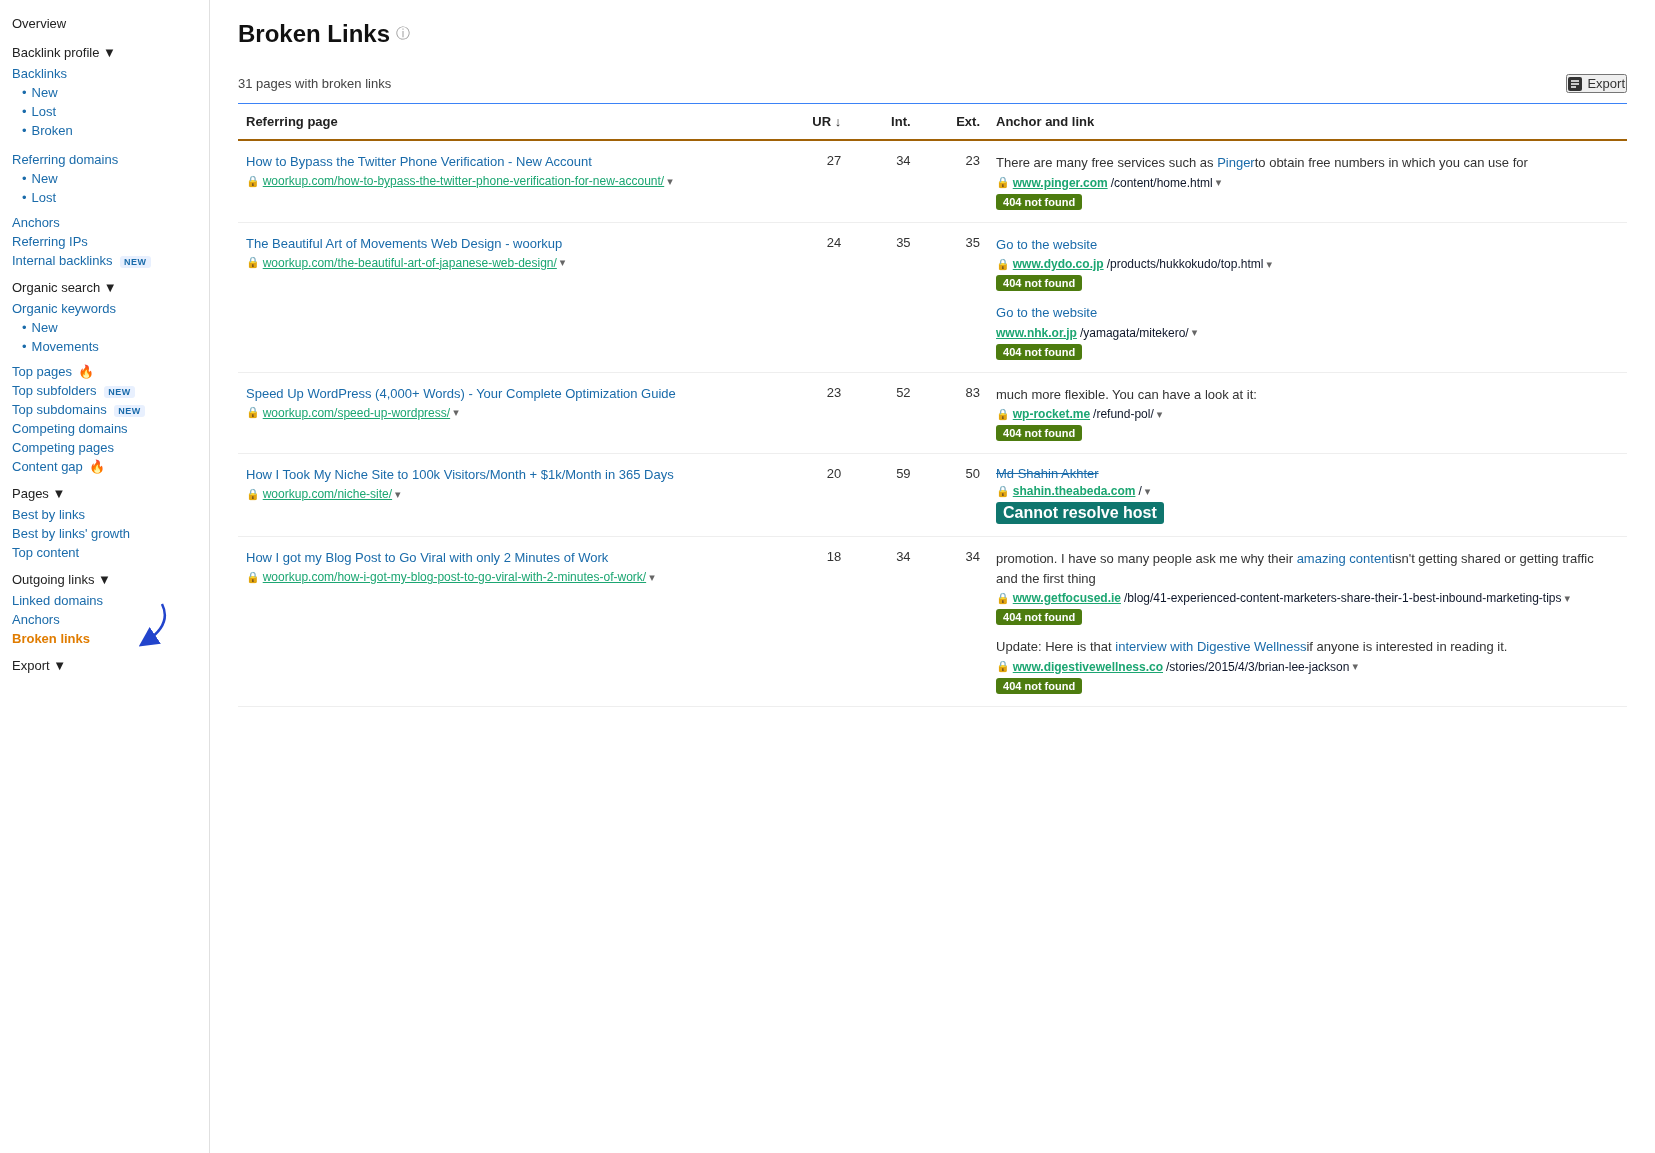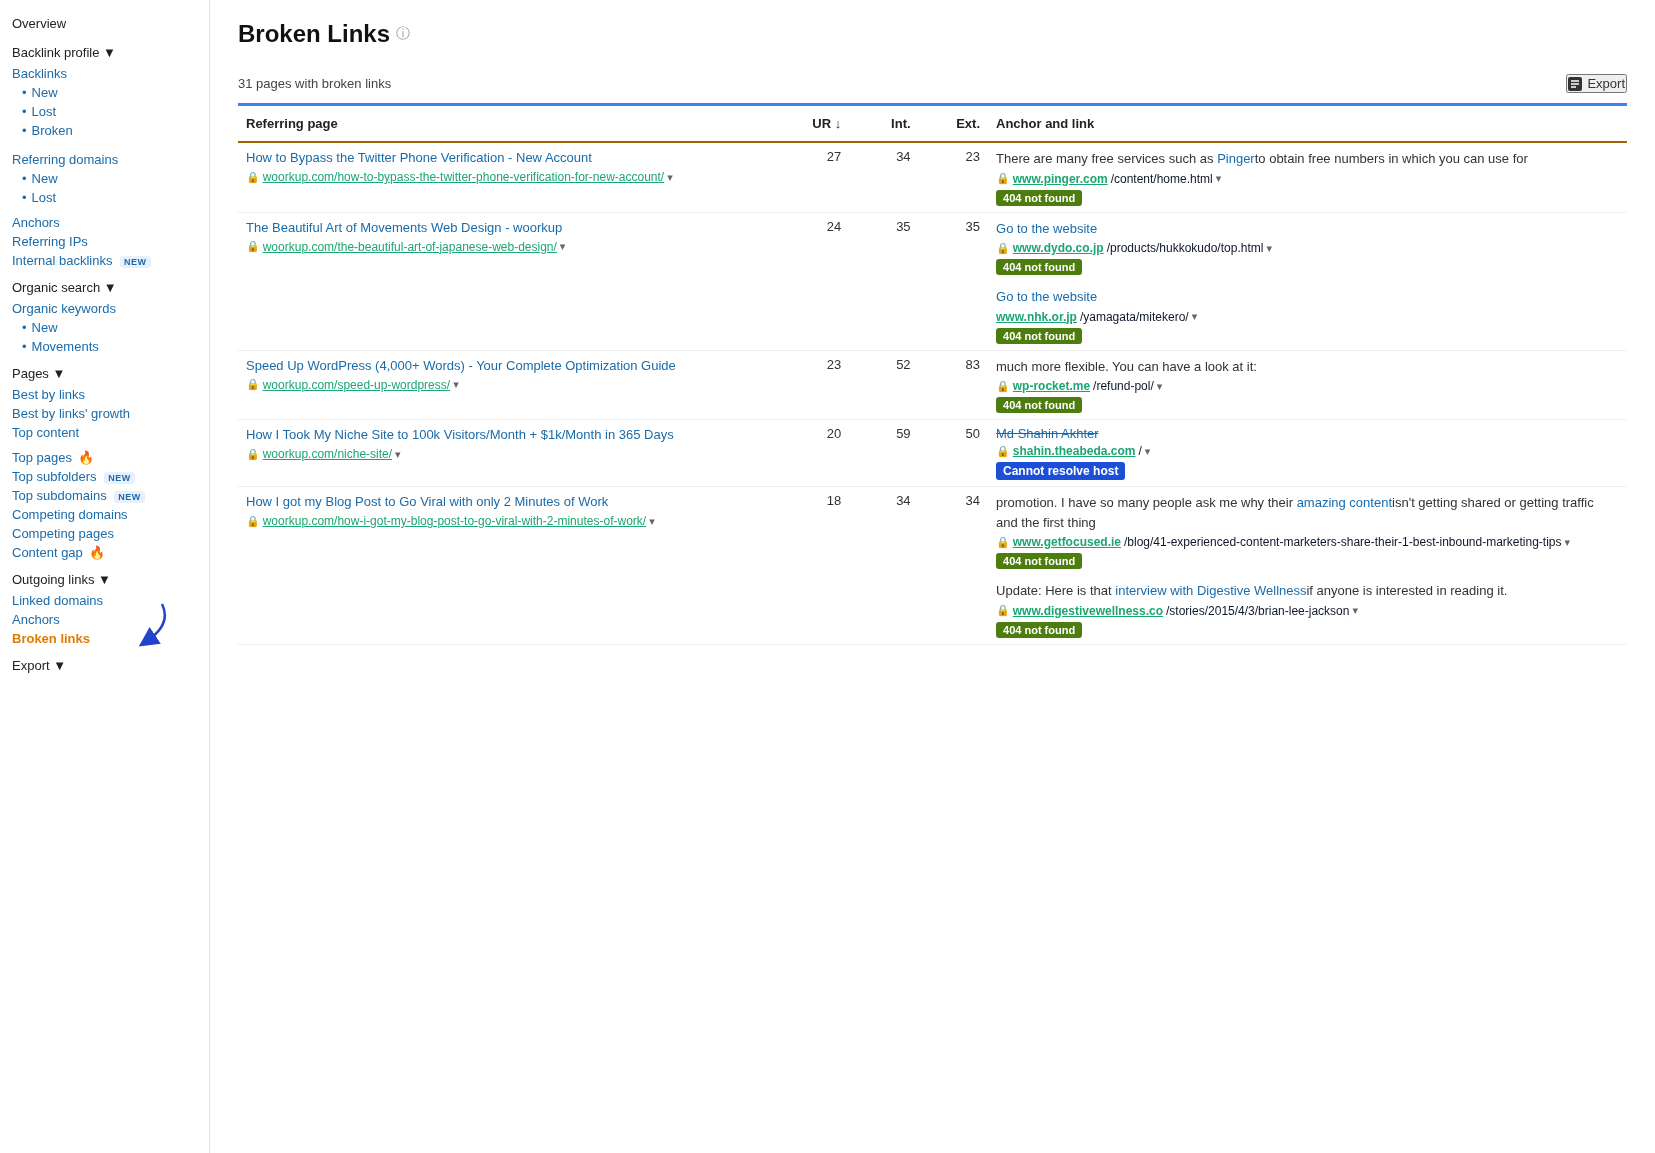--- a/index.html
+++ b/index.html
@@ -104,21 +104,21 @@
       background: #fff;
       color: #333;
     }
     .filter-dropdown svg { width: 10px; height: 10px; }
 
     .summary-bar {
       display: flex;
       align-items: center;
       justify-content: space-between;
       padding: 10px 0 10px 0;
-      border-bottom: 3px solid #3b82f6;
+      border-bottom: 1px solid #3b82f6;
       margin-bottom: 0;
     }
     .summary-text { font-size: 13px; color: #444; }
     .export-btn {
       display: flex;
       align-items: center;
       gap: 5px;
       color: #333;
       font-size: 13px;
       cursor: pointer;
@@ -133,21 +133,21 @@
       text-align: left;
       padding: 10px 8px;
       font-size: 13px;
       font-weight: 700;
       color: #222;
       border-bottom: 2px solid #a16207;
       white-space: nowrap;
     }
     .data-table th.right { text-align: right; }
     .data-table td {
-      padding: 6px 8px;
+      padding: 12px 8px;
       vertical-align: top;
       border-bottom: 1px solid #eee;
       font-size: 13px;
       margin-top: 24px;
     }
     .data-table td.num {
       text-align: right;
       color: #333;
       white-space: nowrap;
     }
@@ -187,23 +187,23 @@
       background: #4d7c0f;
       color: #fff;
       font-size: 11px;
       font-weight: 600;
       padding: 2px 7px;
       border-radius: 3px;
       margin-top: 4px;
     }
     .cannot-badge {
       display: inline-block;
-      background: #1d4ed8;
+      background: #0f766e;
       color: #fff;
-      font-size: 12px;
+      font-size: 16px;
       font-weight: 600;
       padding: 2px 7px;
       border-radius: 3px;
       margin-top: 4px;
     }
     .anchor-block { margin-bottom: 12px; }
     .anchor-block:last-child { margin-bottom: 0; }
   </style>
 </head>
 <body>
@@ -230,27 +230,20 @@
       <span>Internal backlinks</span>
       <span class="badge-new">NEW</span>
     </a>
   </div>
 
   <div style="margin-top:10px">
     <div class="sidebar-section-title">Organic search ▼</div>
     <a class="sidebar-link">Organic keywords</a>
     <div class="sidebar-subitem">New</div>
     <div class="sidebar-subitem">Movements</div>
-  </div>
-
-  <div style="margin-top:10px">
-    <div class="sidebar-section-title">Pages ▼</div>
-    <a class="sidebar-link">Best by links</a>
-    <a class="sidebar-link">Best by links' growth</a>
-    <a class="sidebar-link">Top content</a>
   </div>
 
   <div style="margin-top:6px">
     <a class="sidebar-link">
       <span>Top pages</span>
       <span class="fire-icon">🔥</span>
     </a>
     <a class="sidebar-link">
       <span>Top subfolders</span>
       <span class="badge-new">NEW</span>
@@ -261,20 +254,27 @@
     </a>
     <a class="sidebar-link">Competing domains</a>
     <a class="sidebar-link">Competing pages</a>
     <a class="sidebar-link">
       <span>Content gap</span>
       <span class="fire-icon">🔥</span>
     </a>
   </div>
 
   <div style="margin-top:10px">
+    <div class="sidebar-section-title">Pages ▼</div>
+    <a class="sidebar-link">Best by links</a>
+    <a class="sidebar-link">Best by links' growth</a>
+    <a class="sidebar-link">Top content</a>
+  </div>
+
+  <div style="margin-top:10px">
     <div class="sidebar-section-title">Outgoing links ▼</div>
     <a class="sidebar-link">Linked domains</a>
     <a class="sidebar-link">Anchors</a>
     <div class="arrow-container">
       <a class="sidebar-link active">Broken links</a>
 
       <svg class="arrow-svg" width="80" height="50" viewBox="0 0 80 50">
         <defs>
           <marker id="arrowhead" markerWidth="8" markerHeight="8" refX="4" refY="4" orient="auto">
             <path d="M0,0 L8,4 L0,8 Z" fill="#2244cc"></path>

